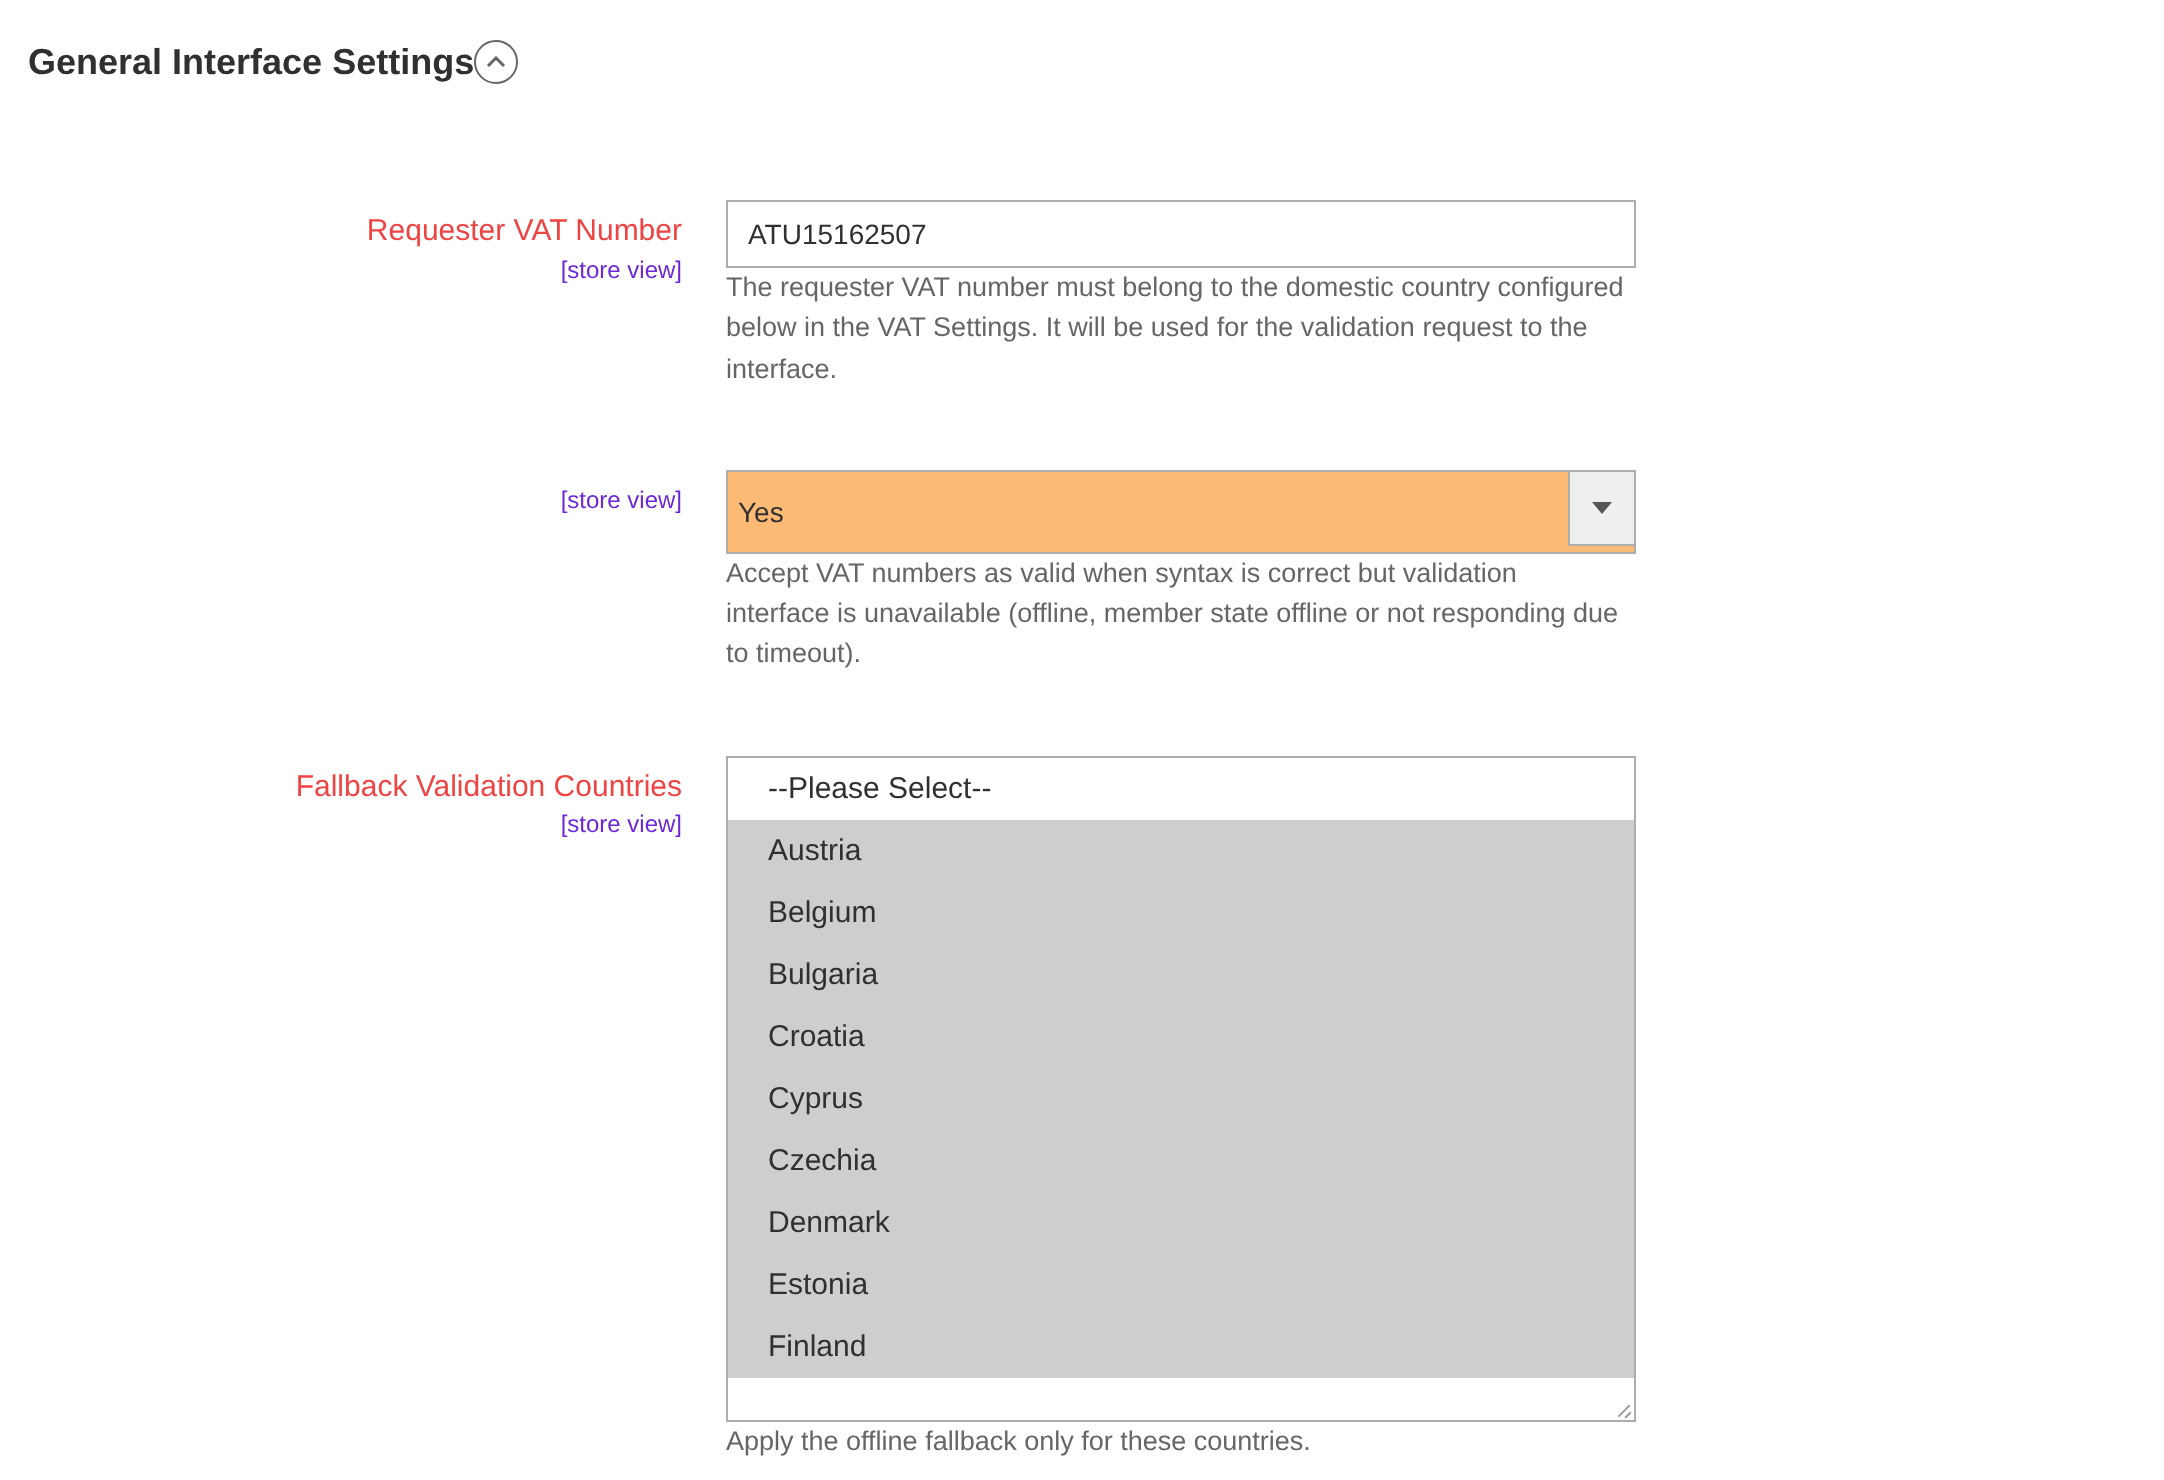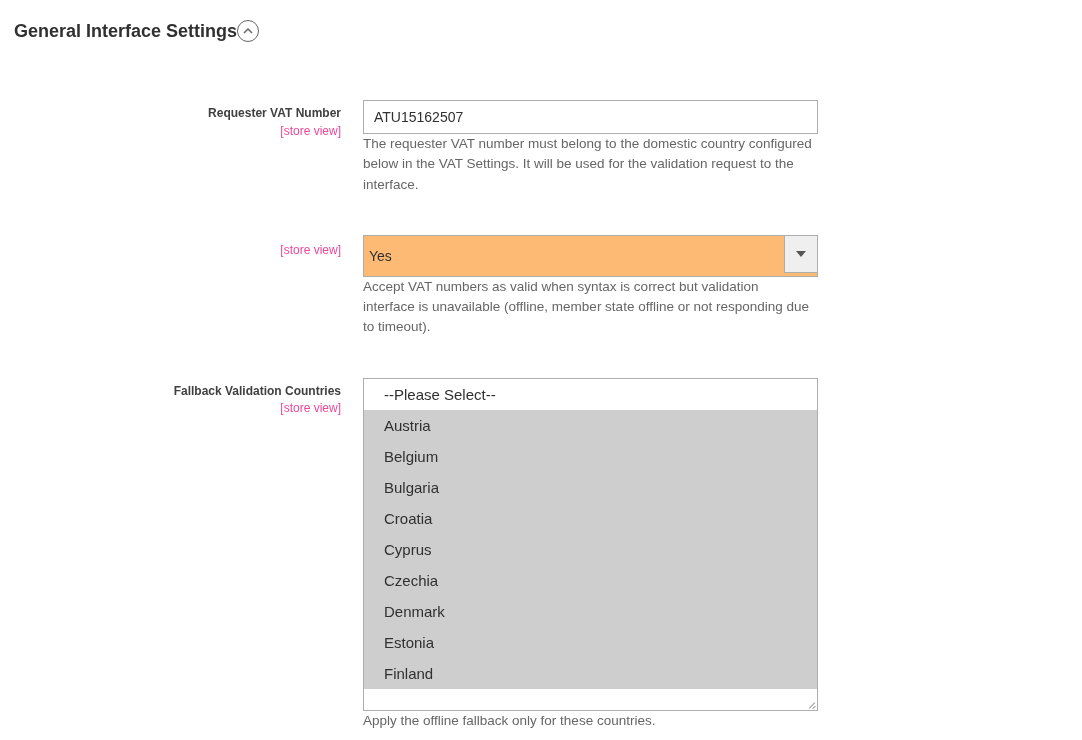--- a/index.html
+++ b/index.html
@@ -46,28 +46,28 @@
       margin-bottom: 40px;
     }
     .label-col {
       width: 349px;
       text-align: right;
       padding-right: 22px;
       padding-top: 6px;
       flex-shrink: 0;
     }
     .field-label {
-      font-size: 12px;
-      font-weight: 700;
-      color: #404040;
+      font-size: 15px;
+      font-weight: 400;
+      color: #ef4444;
       line-height: 1.3;
     }
     .scope-label {
       font-size: 12px;
-      color: #ec4899;
+      color: #6d28d9;
       margin-top: 2px;
     }
     .value-col {
       flex: 1;
       max-width: 455px;
     }
     .text-input {
       width: 100%;
       max-width: 455px;
       height: 34px;

